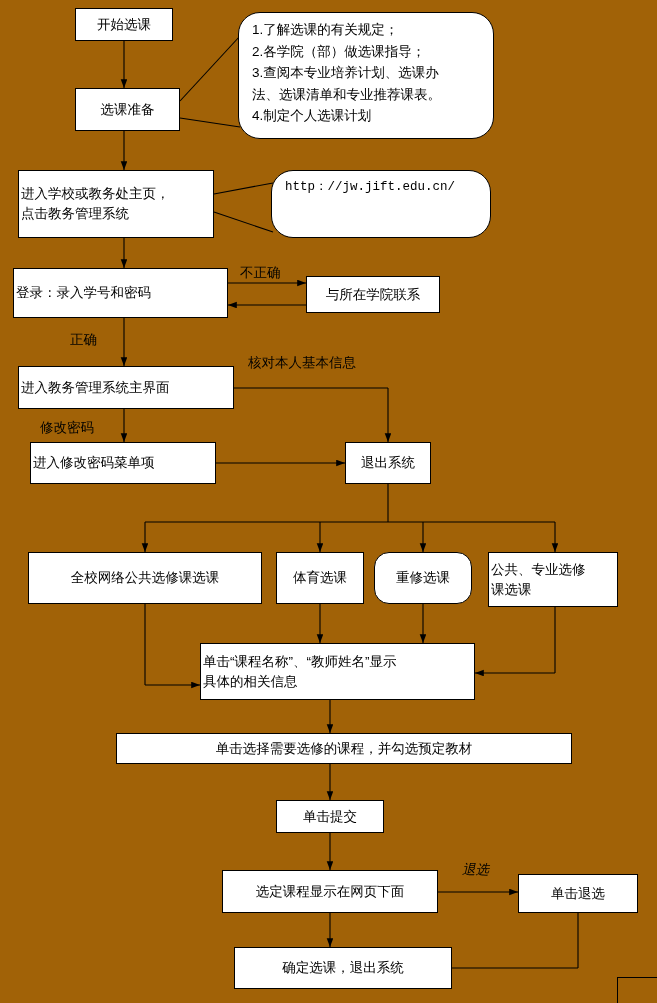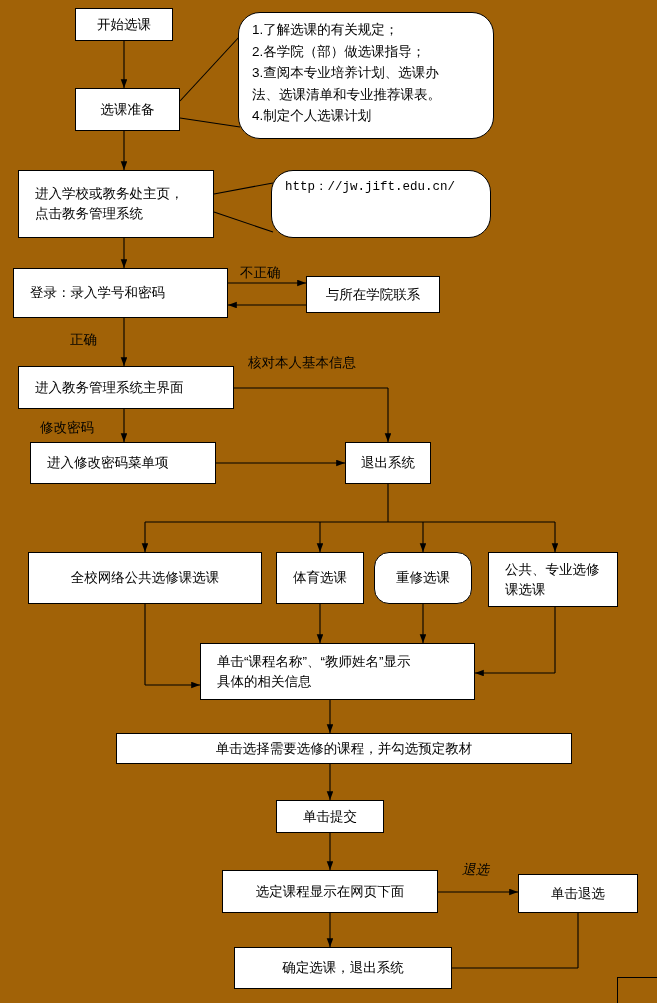--- a/index.html
+++ b/index.html
@@ -28,21 +28,21 @@
     display: flex;
     align-items: center;
     justify-content: center;
     text-align: center;
     padding: 2px 4px;
     white-space: pre-line;
   }
   .node.left {
     justify-content: flex-start;
     text-align: left;
-    padding-left: 16px;
+    padding-left: 2px;
   }
   .bubble {
     position: absolute;
     box-sizing: border-box;
     border: 1px solid #000000;
     border-radius: 22px;
     background: #ffffff;
     color: #000000;
     font-size: 13.5px;
     line-height: 1.6;

